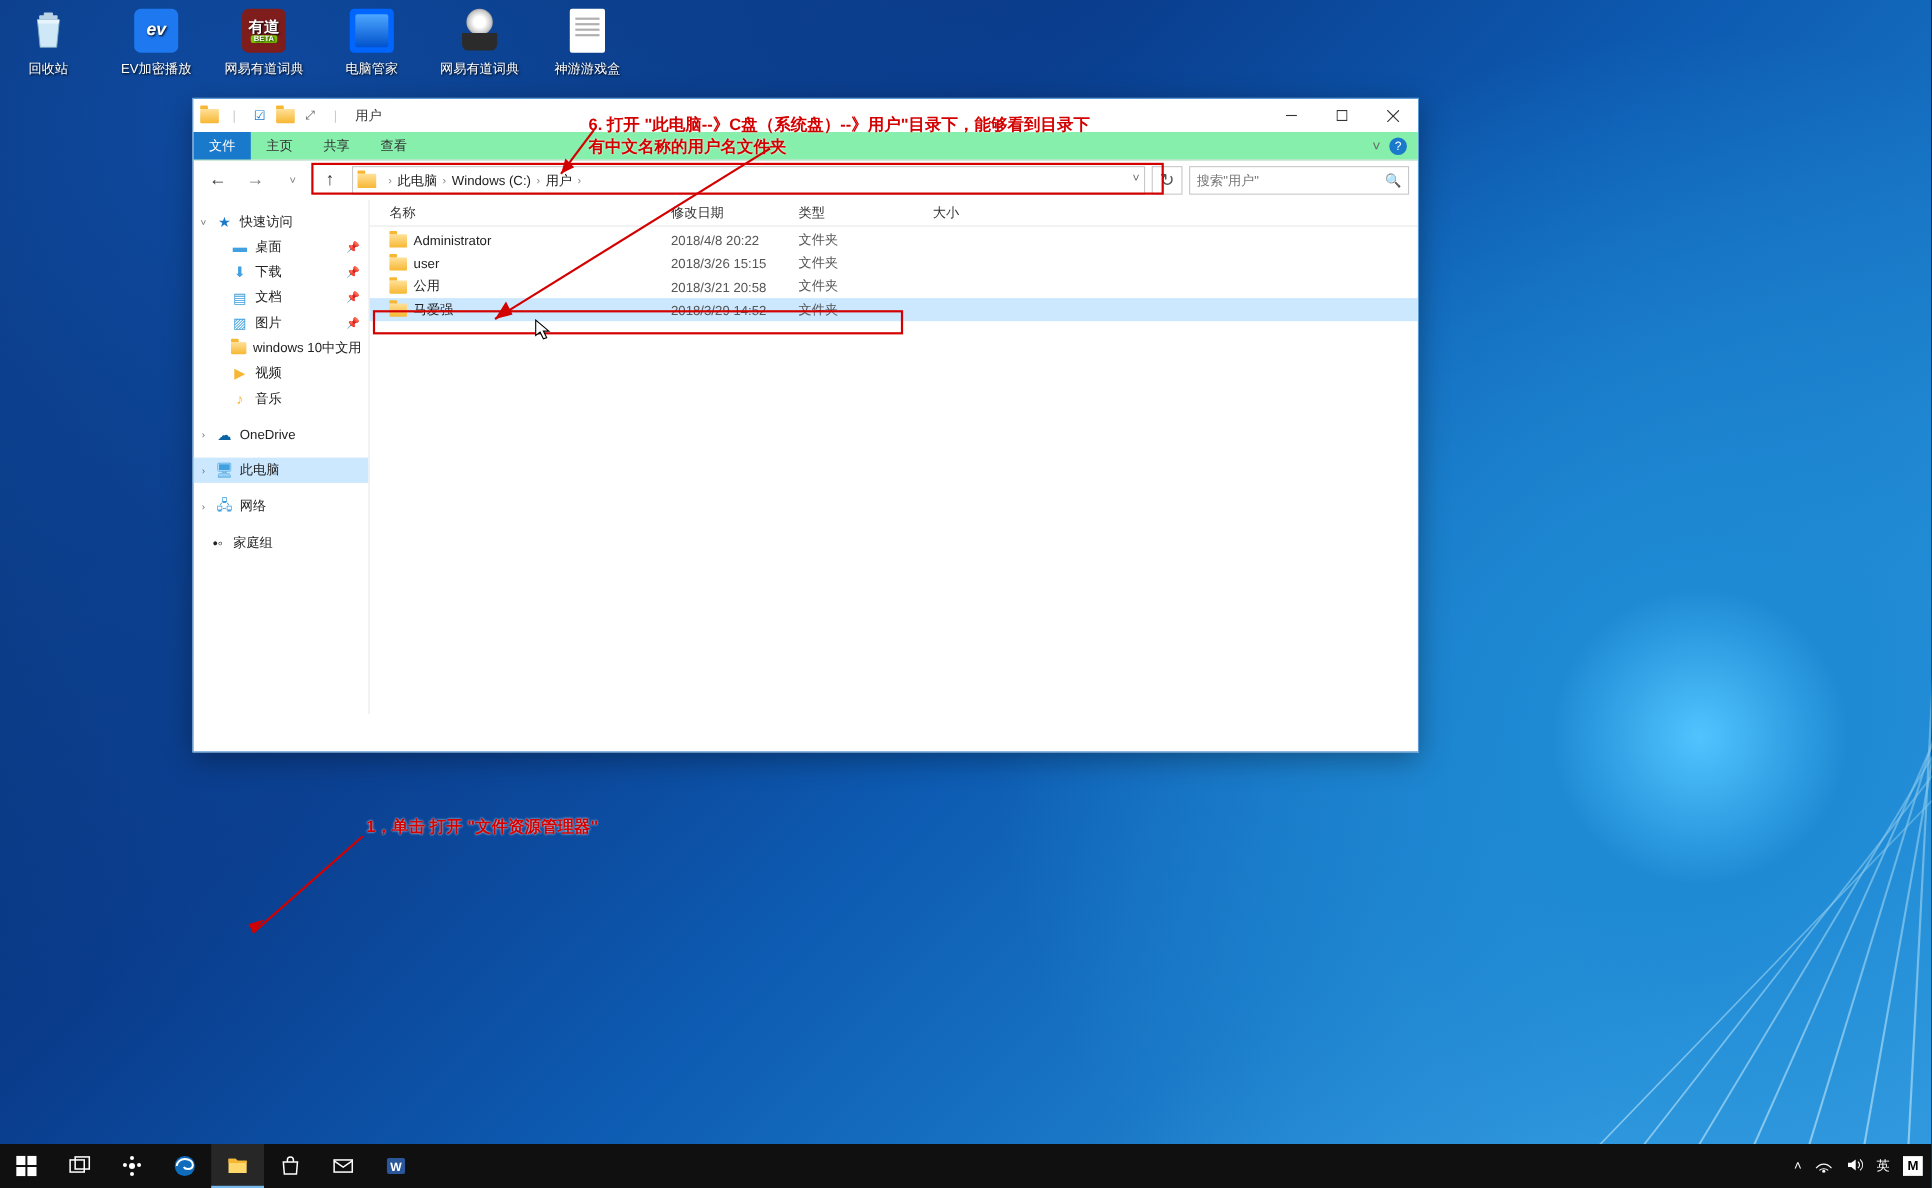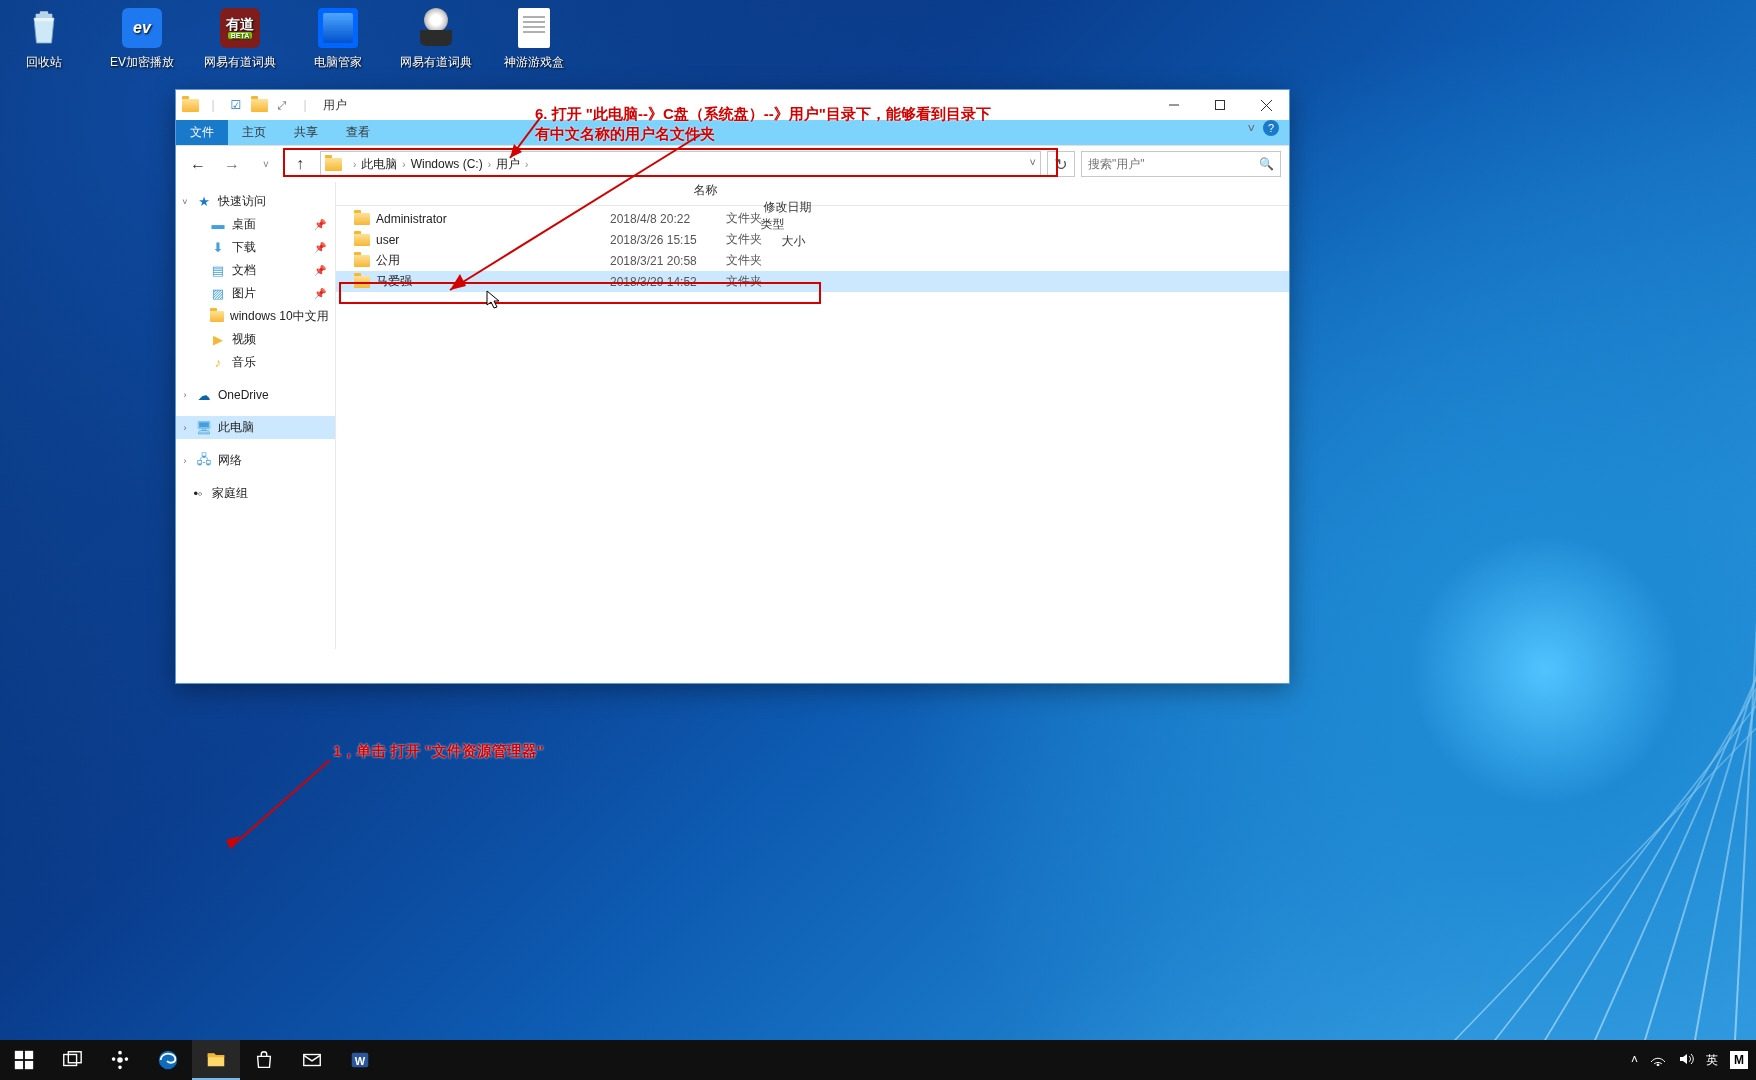--- a/index.html
+++ b/index.html
@@ -46,21 +46,21 @@
 }
 .titlebar{height:30px;display:flex;align-items:center;background:#fff;}
 .titlebar .qat{display:flex;align-items:center;gap:3px;padding:0 4px;}
 .qat-ico{width:20px;height:20px;display:flex;align-items:center;justify-content:center;font-size:12px;}
 .folder-small{width:17px;height:13px;background:linear-gradient(#ffe199,#f7b733);border-radius:1px;position:relative;}
 .folder-small::before{content:"";position:absolute;top:-3px;left:0;width:7px;height:3px;background:#f7b733;border-radius:1px 1px 0 0;}
 .titlebar .title{font-size:12px;color:#333;margin-left:4px;}
 .titlebar .winbtns{margin-left:auto;display:flex;}
 .winbtn{width:46px;height:30px;display:flex;align-items:center;justify-content:center;color:#333;}
 
-.ribbon{background:#7dd3fc;display:flex;align-items:flex-start;height:26px;border-bottom:1px solid #e1e1e1;}
+.ribbon{background:#86efac;display:flex;align-items:center;height:26px;border-bottom:1px solid #e1e1e1;}
 .ribbon .tab{padding:4px 14px;font-size:12px;color:#333;display:flex;align-items:center;}
 .ribbon .tab.file{background:#1979ca;color:#fff;}
 .ribbon .help{margin-left:auto;display:flex;align-items:center;gap:8px;padding-right:10px;}
 .help-q{width:16px;height:16px;border-radius:50%;background:#1979ca;color:#fff;font-size:11px;display:flex;align-items:center;justify-content:center;}
 
 .navrow{height:36px;display:flex;align-items:center;gap:6px;padding:0 8px;}
 .navbtn{width:28px;height:28px;display:flex;align-items:center;justify-content:center;color:#7a7a7a;}
 .navbtn.active{color:#333;}
 .addrbox{flex:1;height:26px;border:1px solid #c8c8c8;display:flex;align-items:center;padding:0 4px;position:relative;}
 .addrbox .folder-small{margin-right:6px;}
@@ -76,21 +76,21 @@
 .nav{width:160px;border-right:1px solid #e8e8e8;padding:8px 0;overflow:auto;}
 .nav-item{display:flex;align-items:center;gap:6px;padding:3px 8px 3px 18px;font-size:12px;color:#222;white-space:nowrap;}
 .nav-item.head{font-weight:400;}
 .nav-item.sub{padding-left:34px;}
 .nav-item .exp{width:10px;height:10px;display:flex;align-items:center;justify-content:center;font-size:9px;color:#666;margin-left:-14px;}
 .nav-item.selected{background:#cce8ff;}
 .nav-item .pin-right{margin-left:auto;color:#888;font-size:10px;}
 .nav-ico{width:16px;height:16px;display:inline-flex;align-items:center;justify-content:center;font-size:13px;}
 
 .content{flex:1;position:relative;}
-.cols{display:flex;font-size:12px;color:#333;border-bottom:1px solid #e8e8e8;height:24px;align-items:center;padding-left:18px;flex-direction:column;}
+.cols{display:flex;font-size:12px;color:#333;border-bottom:1px solid #e8e8e8;height:24px;align-items:center;padding-left:18px;}
 .col-name{width:256px;}
 .col-date{width:116px;}
 .col-type{width:122px;}
 .col-size{width:80px;}
 .rows{padding-top:2px;}
 .row{display:flex;align-items:center;font-size:12px;color:#222;height:21px;padding-left:18px;}
 .row.sel{background:#cce8ff;}
 .row .folder-small{width:16px;height:12px;margin-right:6px;}
 .row .cell-name{width:256px;display:flex;align-items:center;}
 .row .cell-date{width:116px;color:#555;}

